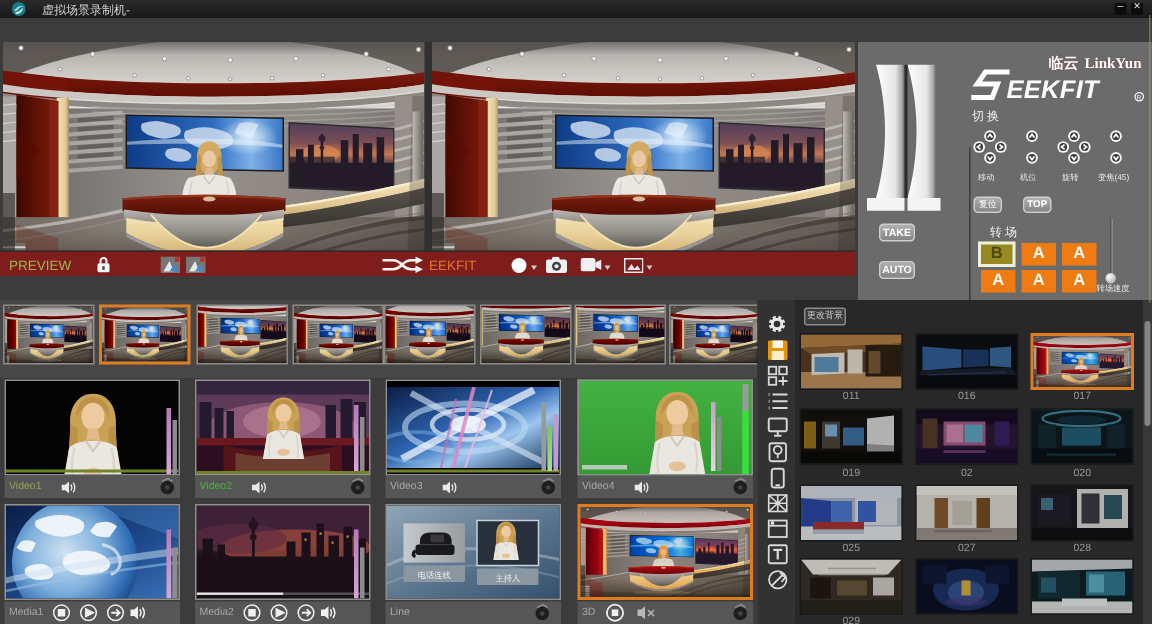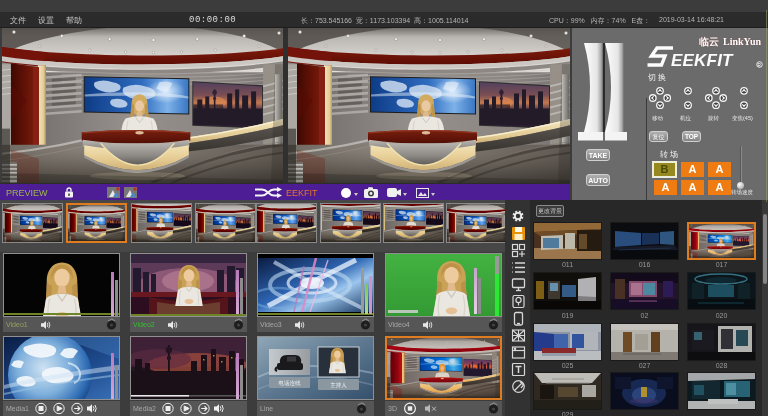--- a/index.html
+++ b/index.html
@@ -8,21 +8,21 @@
 #stage{position:relative;width:768px;height:416px}
 #titlebar{left:0;top:0;width:768px;height:12px;background:linear-gradient(#2a2a2a,#181818)}
 #title{left:28px;top:1px;font-size:8px;color:#d0d0d0}
 #menubar{left:0;top:12px;width:768px;height:16px;background:#2b2b2b;border-bottom:1px solid #1d1d1d}
 .menu{top:3px;font-size:8px;color:#c8c8c8}
 #timer{left:189px;top:3px;font-size:9px;color:#dcdcdc;font-family:"Liberation Mono",monospace;letter-spacing:.5px}
 .stat{top:4px;font-size:7px;color:#b4b4b4}
 #win1{left:2px;top:28px;width:281px;height:155px}
 #win2{left:288px;top:28px;width:282px;height:155px}
 #rpanel{left:572px;top:28px;width:196px;height:172px;background:#6b6b6b}
-#pbar{left:0;top:183px;width:570px;height:17px;background:#4c1d95;border-top:1px solid #2c2c2c}
+#pbar{left:0;top:167px;width:570px;height:17px;background:#7f1d1d;border-top:1px solid #2c2c2c}
 #strip{left:0;top:200px;width:507px;height:52px;background:#474747}
 .sthumb{top:3px;width:61px;height:40px;border:1px solid #8a8a8a;overflow:hidden;background:#555}
 .sthumb svg{filter:contrast(1.15) brightness(.9) saturate(1.18)}
 #browser{left:505px;top:200px;width:263px;height:216px;background:#282828}
 #sources{left:0;top:252px;width:505px;height:164px;background:#3c3c3c}
 .vcell{top:1px;width:117px;height:64px;border:1px solid #909090;overflow:hidden;position:absolute}
 .vlabel{top:65px;width:117px;height:15px;background:#565656;position:absolute}
 .mcell{top:84px;width:117px;height:64px;border:1px solid #909090;overflow:hidden;position:absolute}
 .mlabel{top:149px;width:117px;height:15px;background:#565656;position:absolute}
 .lname{font-size:7px;left:3px;top:4px;position:absolute;color:#a8a8a8}
@@ -316,28 +316,29 @@
 <ellipse cx="20" cy="13.5" rx="5.3" ry="6.4" fill="#eeca9f"></ellipse>
 <path d="M20,4.5 C14.5,4.5 12,9.5 12.4,14.5 Q15,7.5 20,7 Q25,7.5 27.6,14.5 C28,9.5 25.5,4.5 20,4.5 Z" fill="#bd9146"></path>
 <path d="M17.8,19 l4.4,0 l0.9,5.2 l-6.2,0 Z" fill="#e2ba8c"></path>
 <path d="M9,28 C12.5,23.5 27.5,23.5 31,28 L33.8,44 L6.2,44 Z" fill="#eae7e0"></path>
 <path d="M16.5,24.5 L20,29.5 L23.5,24.5" stroke="#cfcabf" stroke-width="1" fill="none"></path>
 <path d="M11.5,28 Q9.5,35 10.8,43 M28.5,28 Q30.5,35 29.2,43" stroke="#d8d4ca" stroke-width="1" fill="none"></path>
 <ellipse cx="20" cy="39.5" rx="4.2" ry="2.4" fill="#e6c096"></ellipse>
 </g>
 </defs>
 </svg>
-<div id="menubar" class="abs">
-<span class="menu abs" style="left:10px">文件</span>
-<span class="menu abs" style="left:38px">设置</span>
-<span class="menu abs" style="left:66px">帮助</span>
-<span id="timer" class="abs">00:00:00</span>
-<span class="stat abs" style="left:301px">长：753.545166&nbsp;&nbsp;宽：1173.103394&nbsp;&nbsp;高：1005.114014</span>
-<span class="stat abs" style="left:549px">CPU：99%&nbsp;&nbsp;&nbsp;内存：74%&nbsp;&nbsp;&nbsp;E盘：</span>
-<span class="stat abs" style="left:659px">2019-03-14 16:48:21</span>
+<div id="titlebar" class="abs">
+<svg class="abs" style="left:7px;top:1px" width="11" height="10" viewBox="0 0 11 10">
+<circle cx="5.5" cy="5" r="4.6" fill="#1b7a8a"></circle>
+<path d="M2,6.5 Q5.5,1.5 9,3.5 Q6,3 4.5,6 Z" fill="#9fd8e2"></path>
+<path d="M3,7.5 Q6.5,6.5 8.5,4 Q8,8 4,8.5 Z" fill="#d2ecf0"></path>
+</svg>
+<span id="title" class="abs">虚拟场景录制机-</span>
+<div class="abs" style="left:743px;top:2px;width:8px;height:8px;background:#0d0d0d;color:#e8e8e8;font-size:7px;line-height:6px;text-align:center">–</div>
+<div class="abs" style="left:754px;top:2px;width:8px;height:8px;background:#0d0d0d;color:#e8e8e8;font-size:6px;line-height:7px;text-align:center">✕</div>
 </div>
 <div id="win1" class="abs">
       <svg width="281" height="155" viewBox="0 0 282 154" preserveAspectRatio="none">
         <use href="#studio"></use>
       </svg>
     </div>
 <div class="abs" style="left:283px;top:28px;width:5px;height:155px;background:#303030"></div>
 <div id="win2" class="abs">
       <svg width="282" height="155" viewBox="0 0 282 154" preserveAspectRatio="none">
         <use href="#studio"></use>

